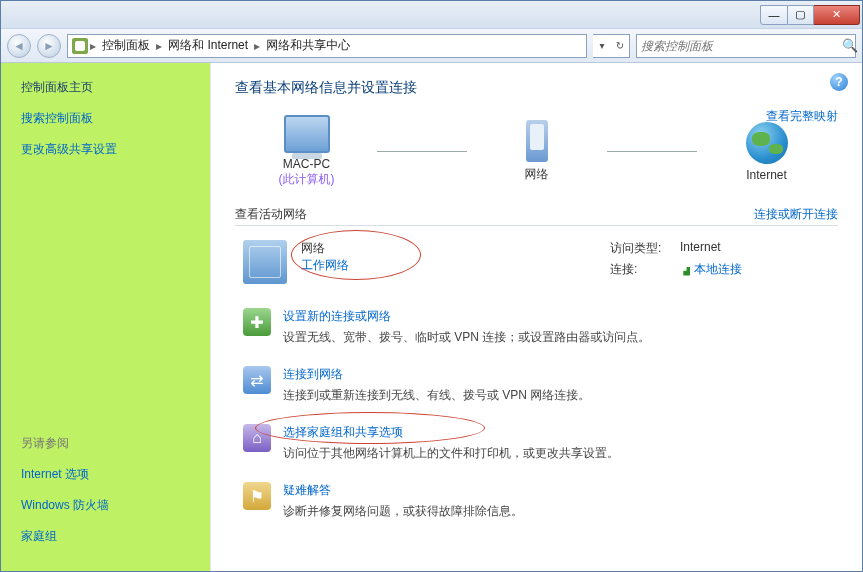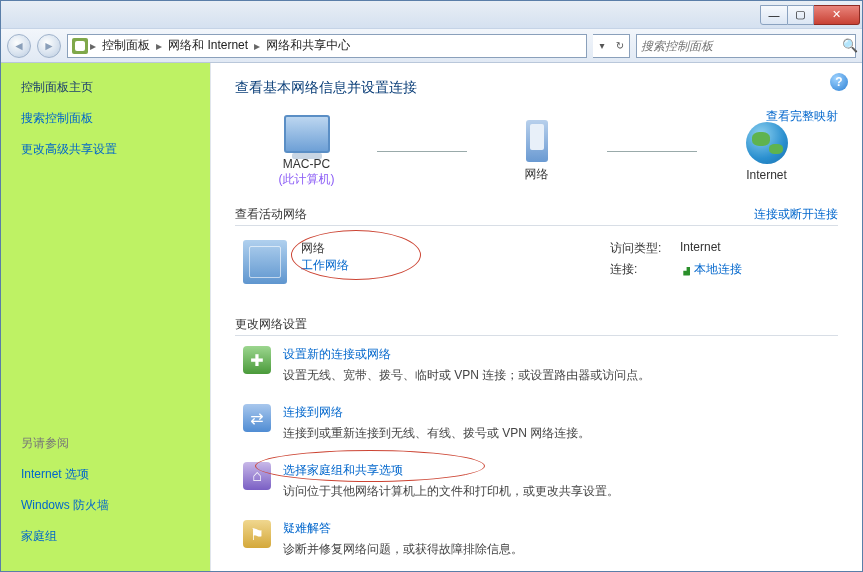--- a/index.html
+++ b/index.html
@@ -168,23 +168,20 @@
           <div class="row">
             <span class="k">连接:</span>
             <span class="vlink">
               <span class="signal-icon"></span>
               <span>本地连接</span>
             </span>
           </div>
         </div>
       </div>
 
-      <div class="section-hdr" style="border-bottom:1px solid #d8dee6;">
-        <span class="ht">更改网络设置</span>
-      </div>
 
       <div class="settings-item">
         <div class="sicon2 a">✚</div>
         <div>
           <div class="stitle">设置新的连接或网络</div>
           <div class="sdesc">设置无线、宽带、拨号、临时或 VPN 连接；或设置路由器或访问点。</div>
         </div>
       </div>
 
       <div class="settings-item">

